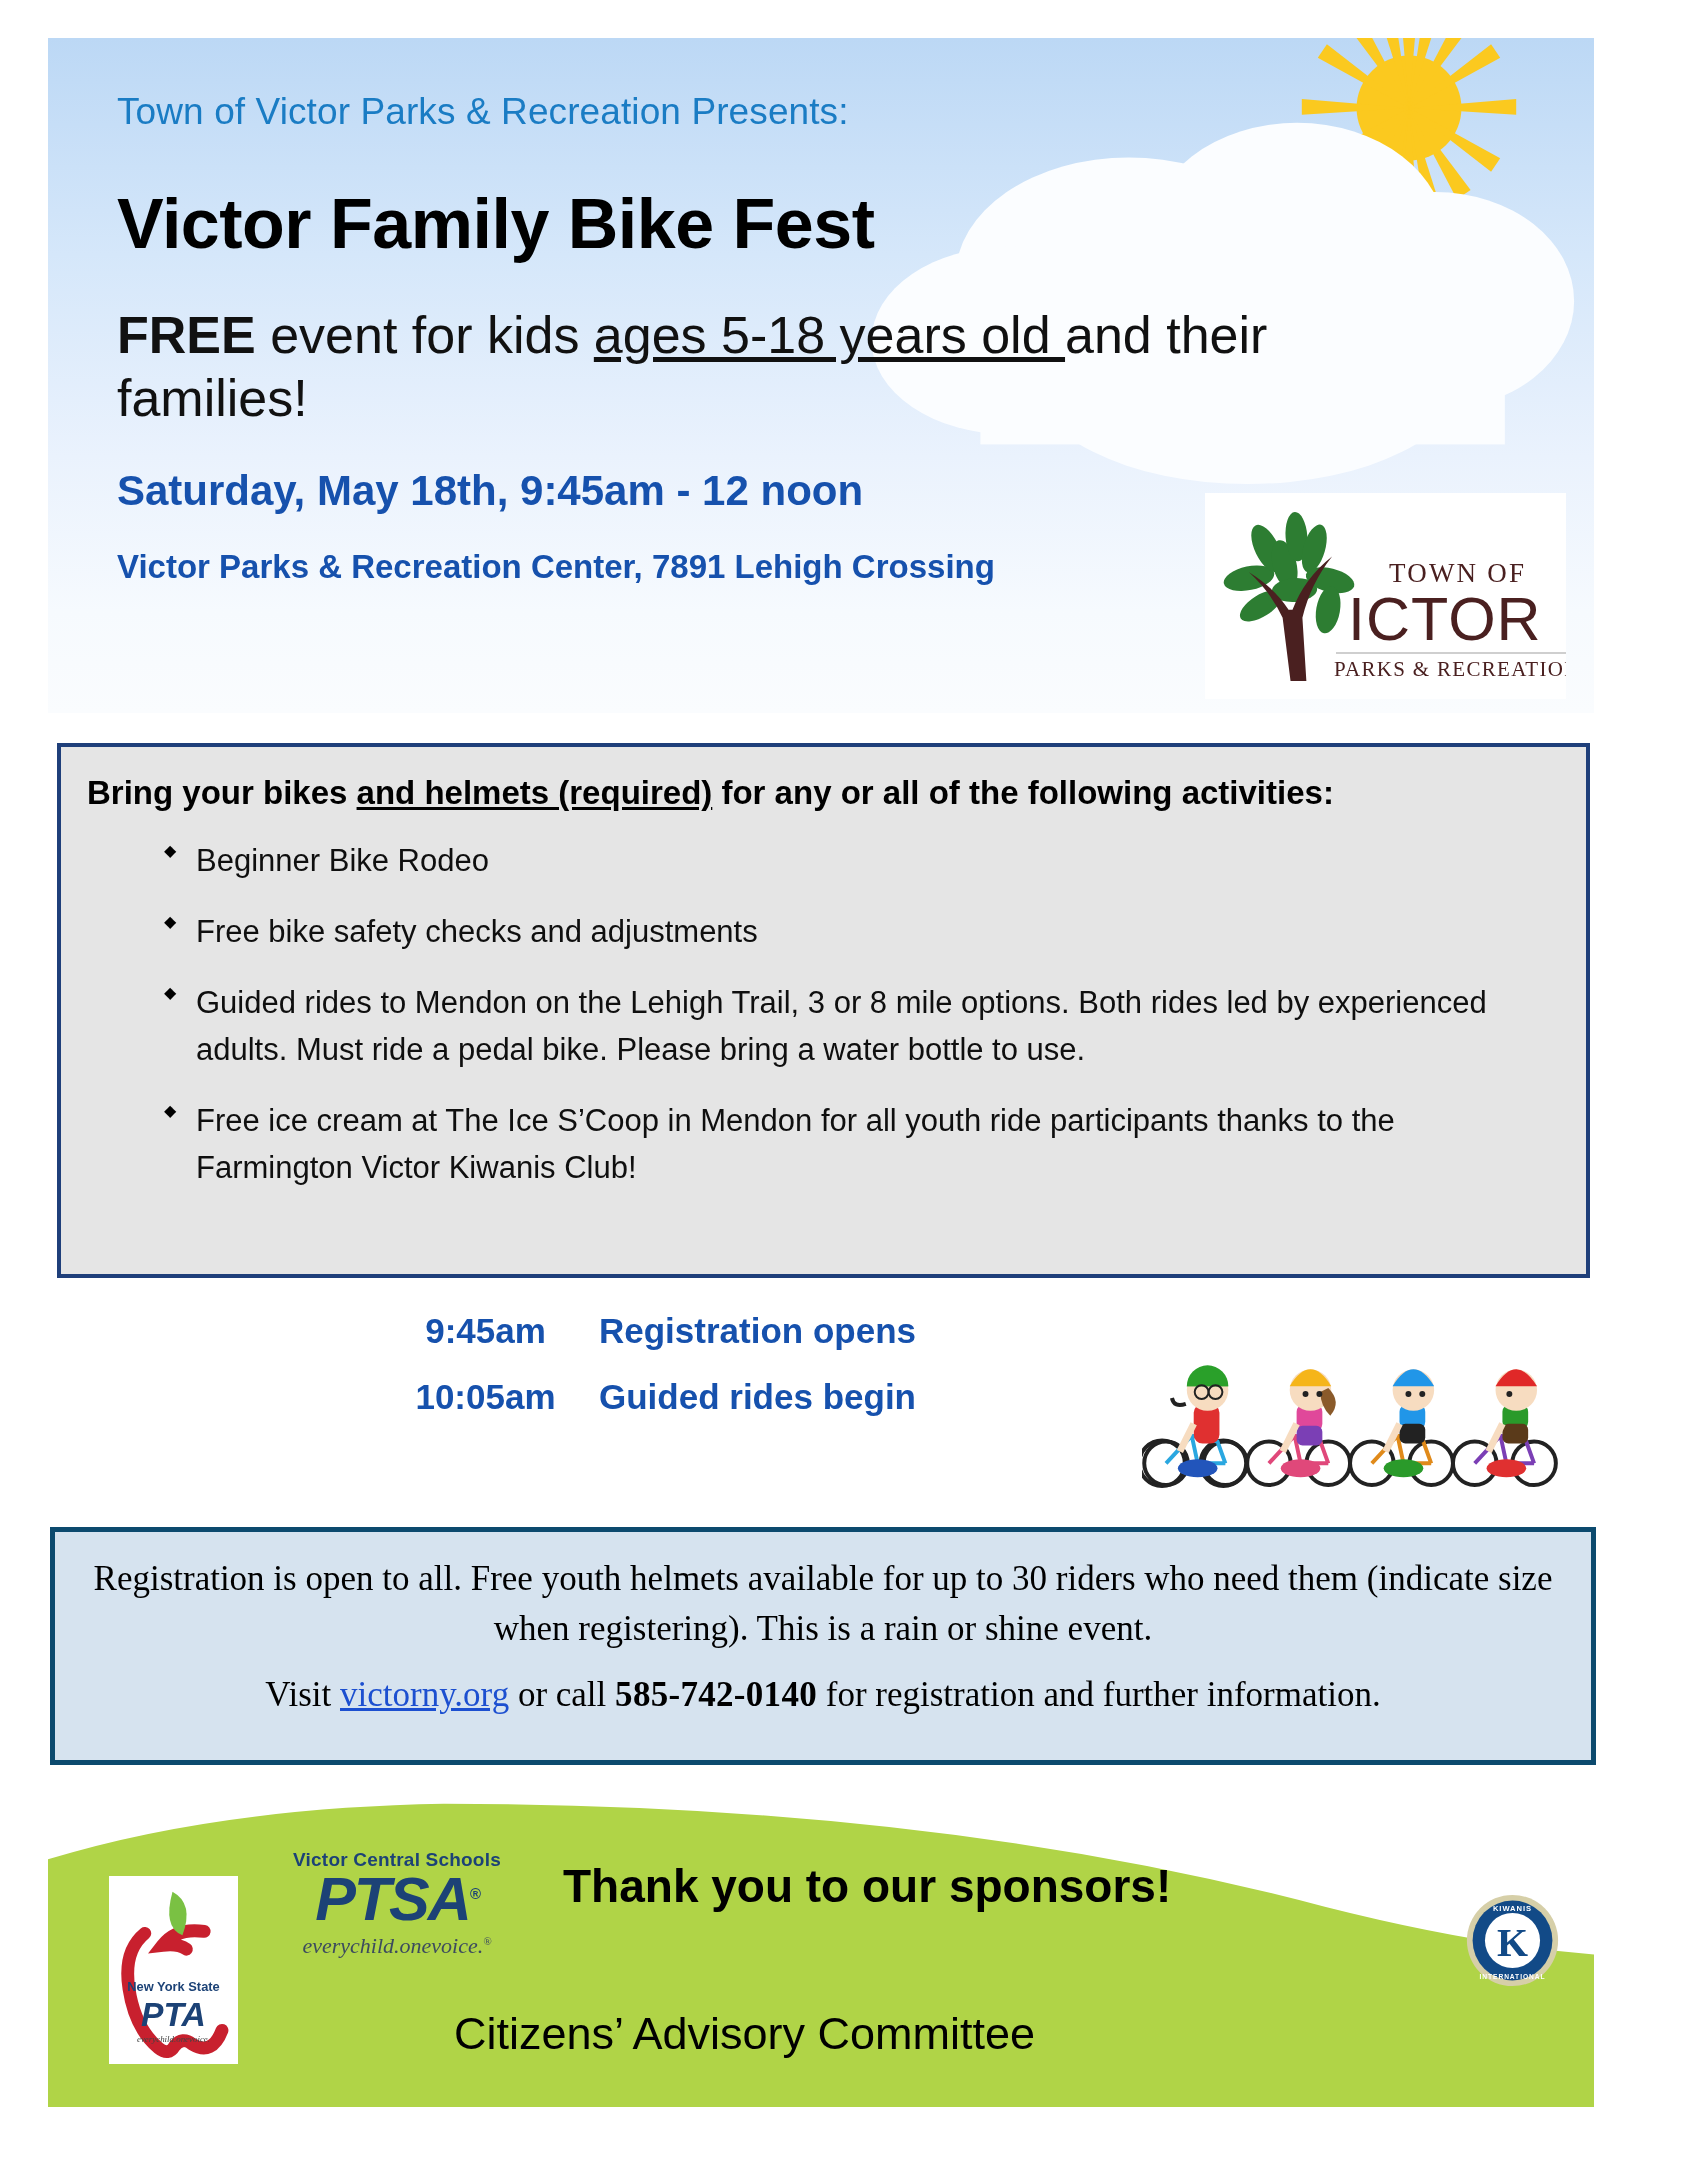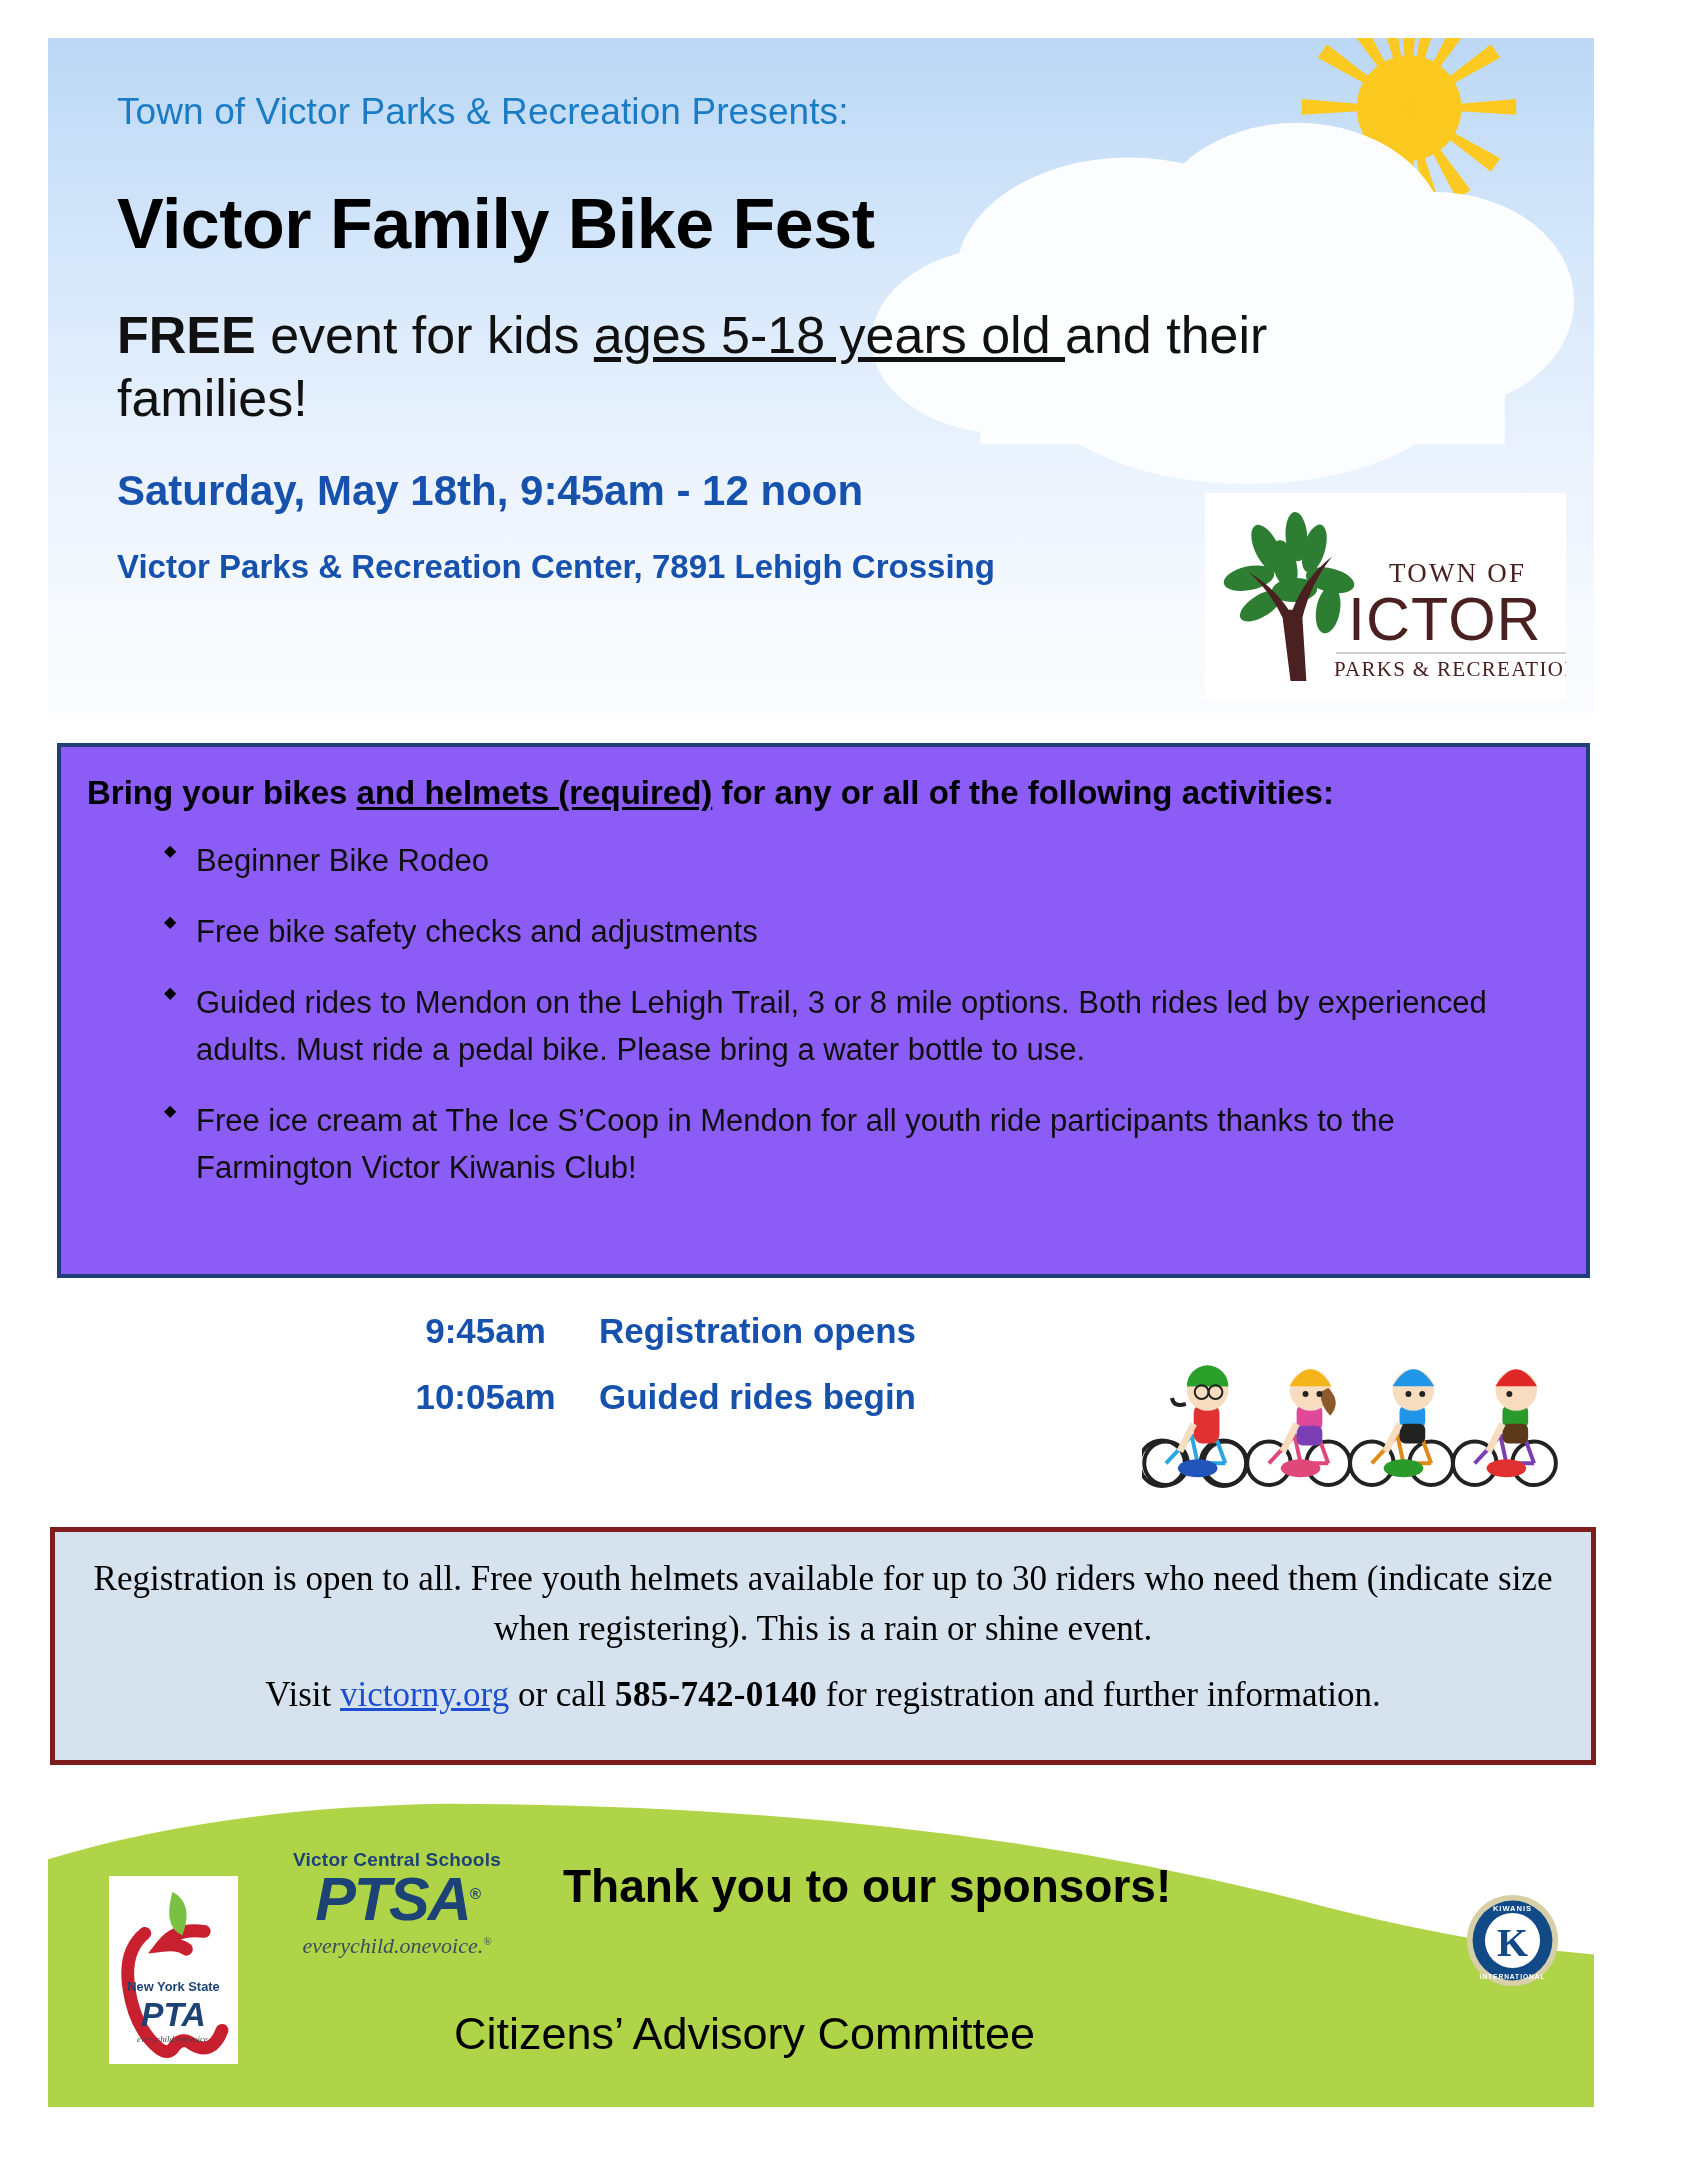--- a/index.html
+++ b/index.html
@@ -133,21 +133,21 @@
     letter-spacing: 1.3px;
   }
 
   
   .activities {
     position: absolute;
     left: 57px;
     top: 743px;
     width: 1533px;
     height: 535px;
-    background: #8b5cf6;
+    background: #e5e5e5;
     border: 4px solid #1f3f7a;
     padding: 26px 34px 0 26px;
   }
   .act-head {
     font-size: 33px;
     font-weight: bold;
     color: #000;
     line-height: 1.2;
   }
   .act-head u { text-decoration: underline; text-underline-offset: 3px; }
@@ -203,21 +203,21 @@
   }
 
   
   .reginfo {
     position: absolute;
     left: 50px;
     top: 1527px;
     width: 1546px;
     height: 238px;
     background: #d6e3ef;
-    border: 5px solid #7f1d1d;
+    border: 5px solid #0c4a6e;
     padding: 22px 30px 0 30px;
     text-align: center;
     font-family: "Liberation Serif", serif;
   }
   .reg-p1 {
     font-size: 35px;
     color: #000;
     line-height: 1.42;
   }
   .reg-p2 {

